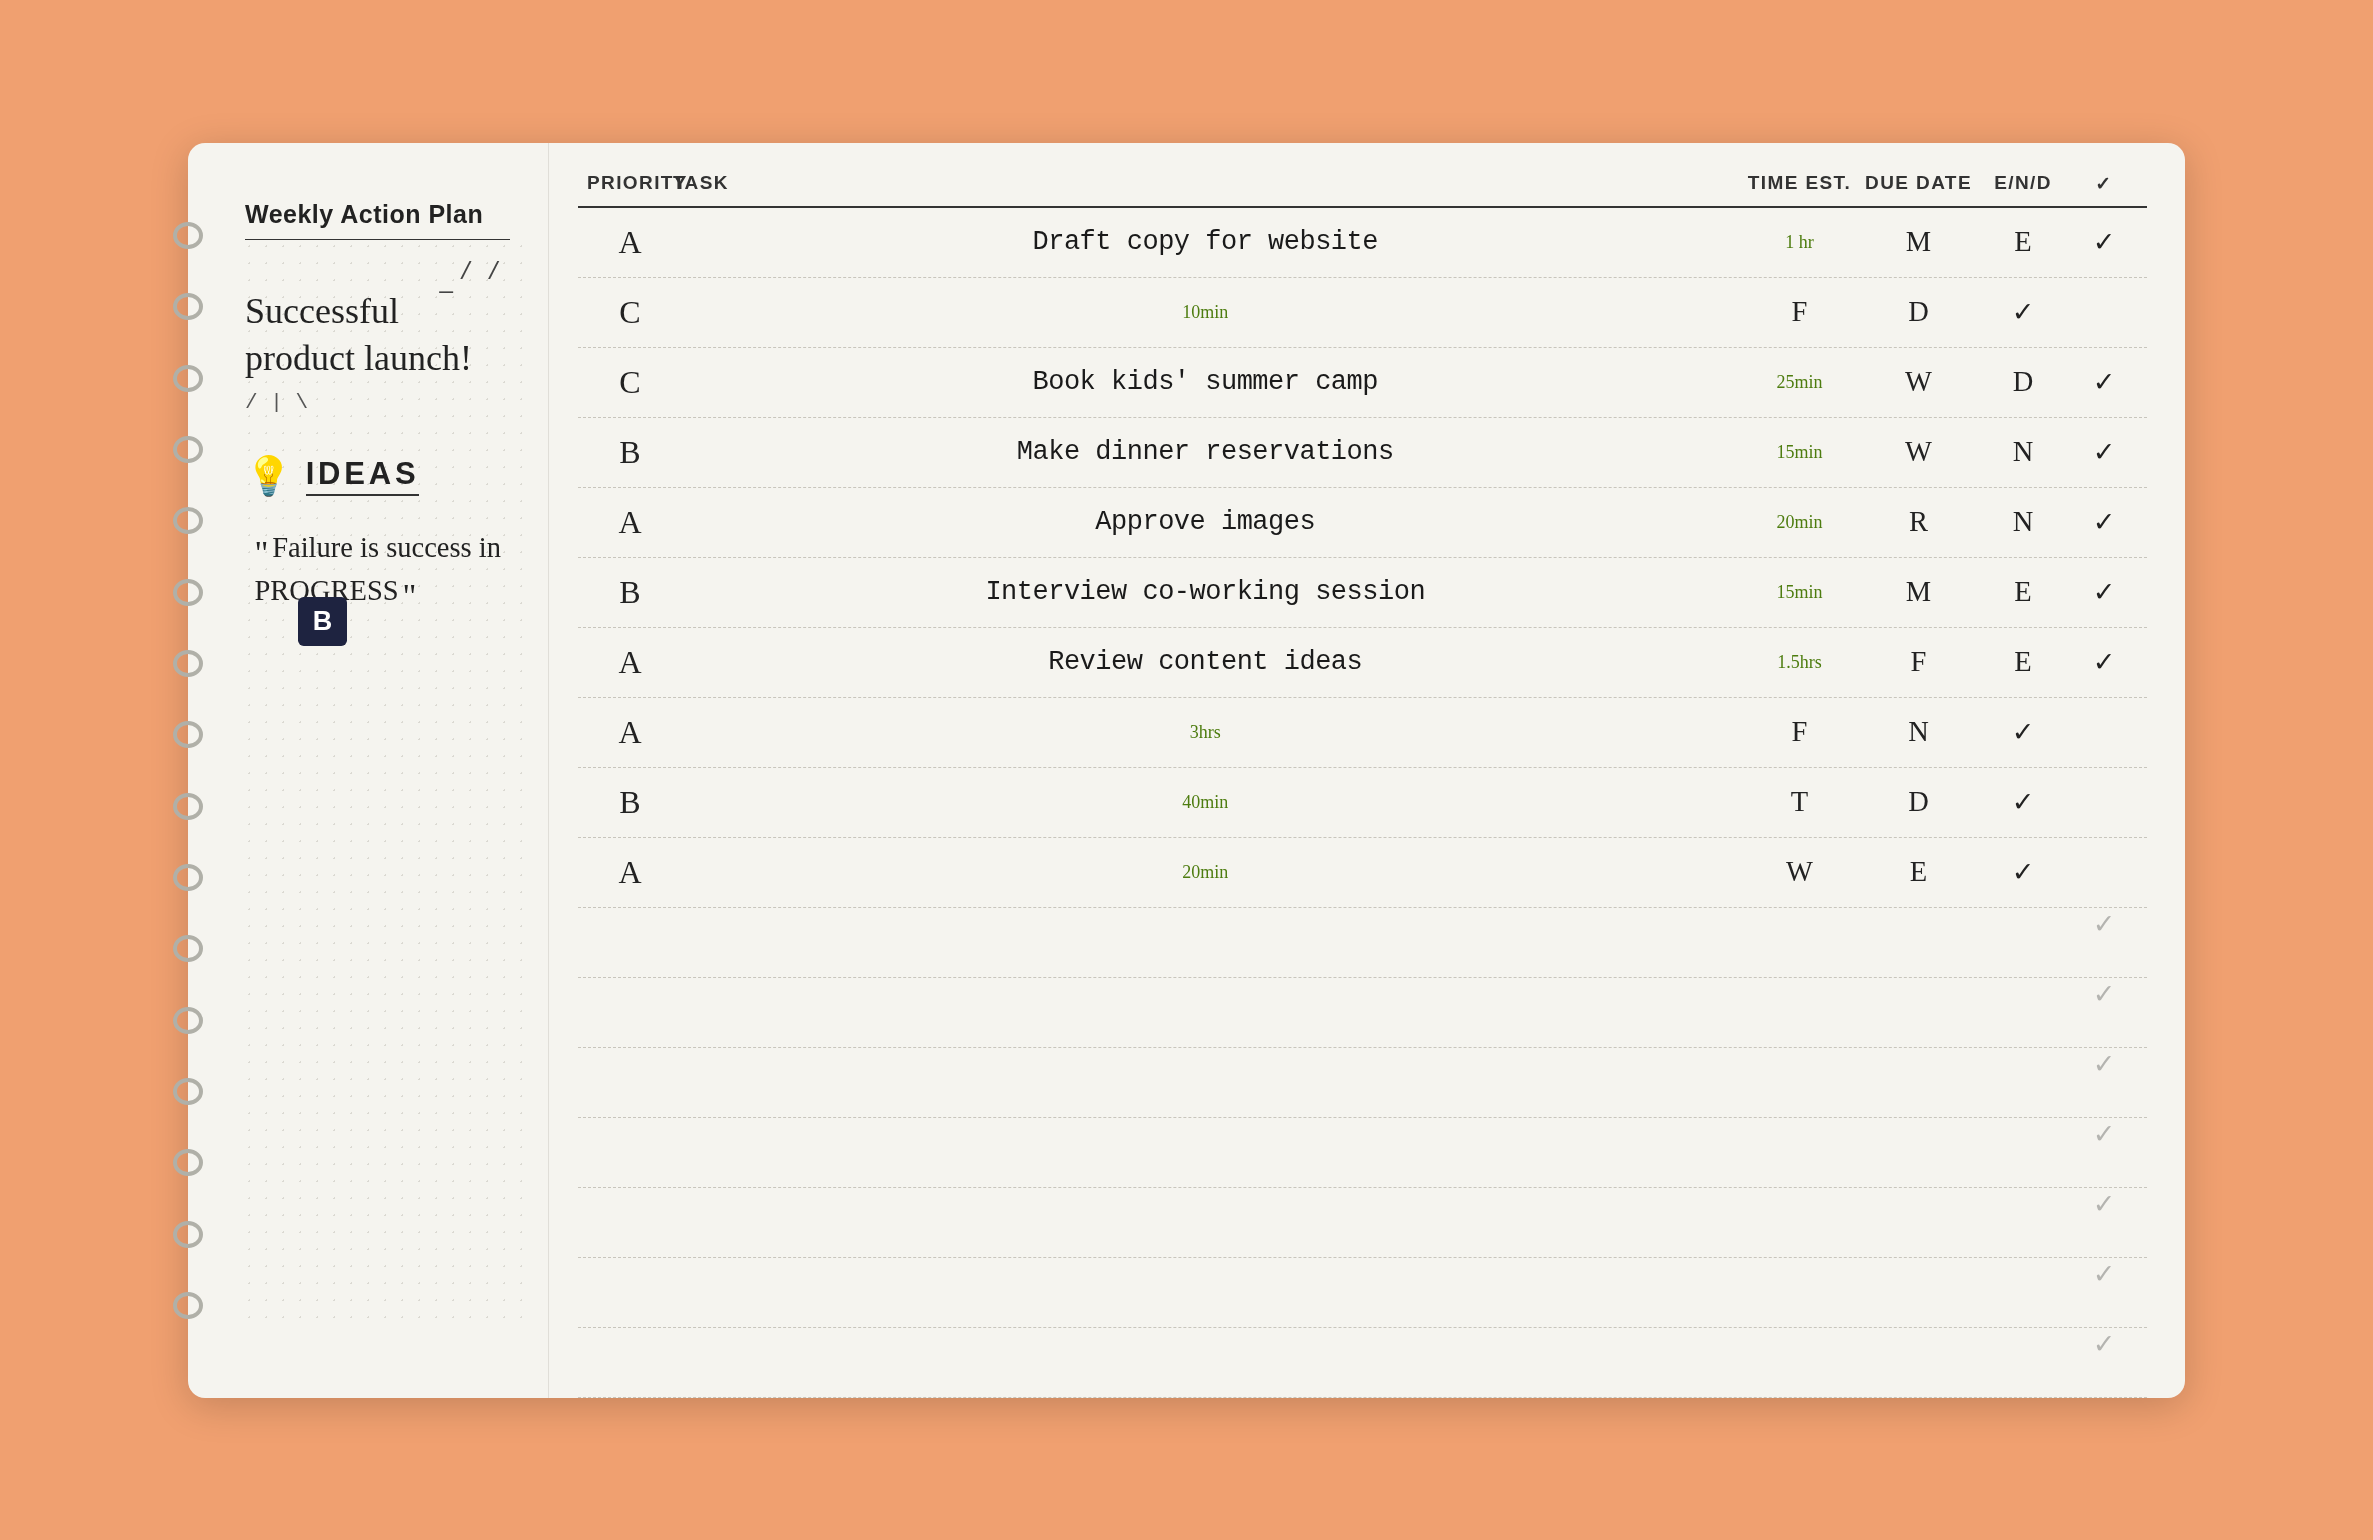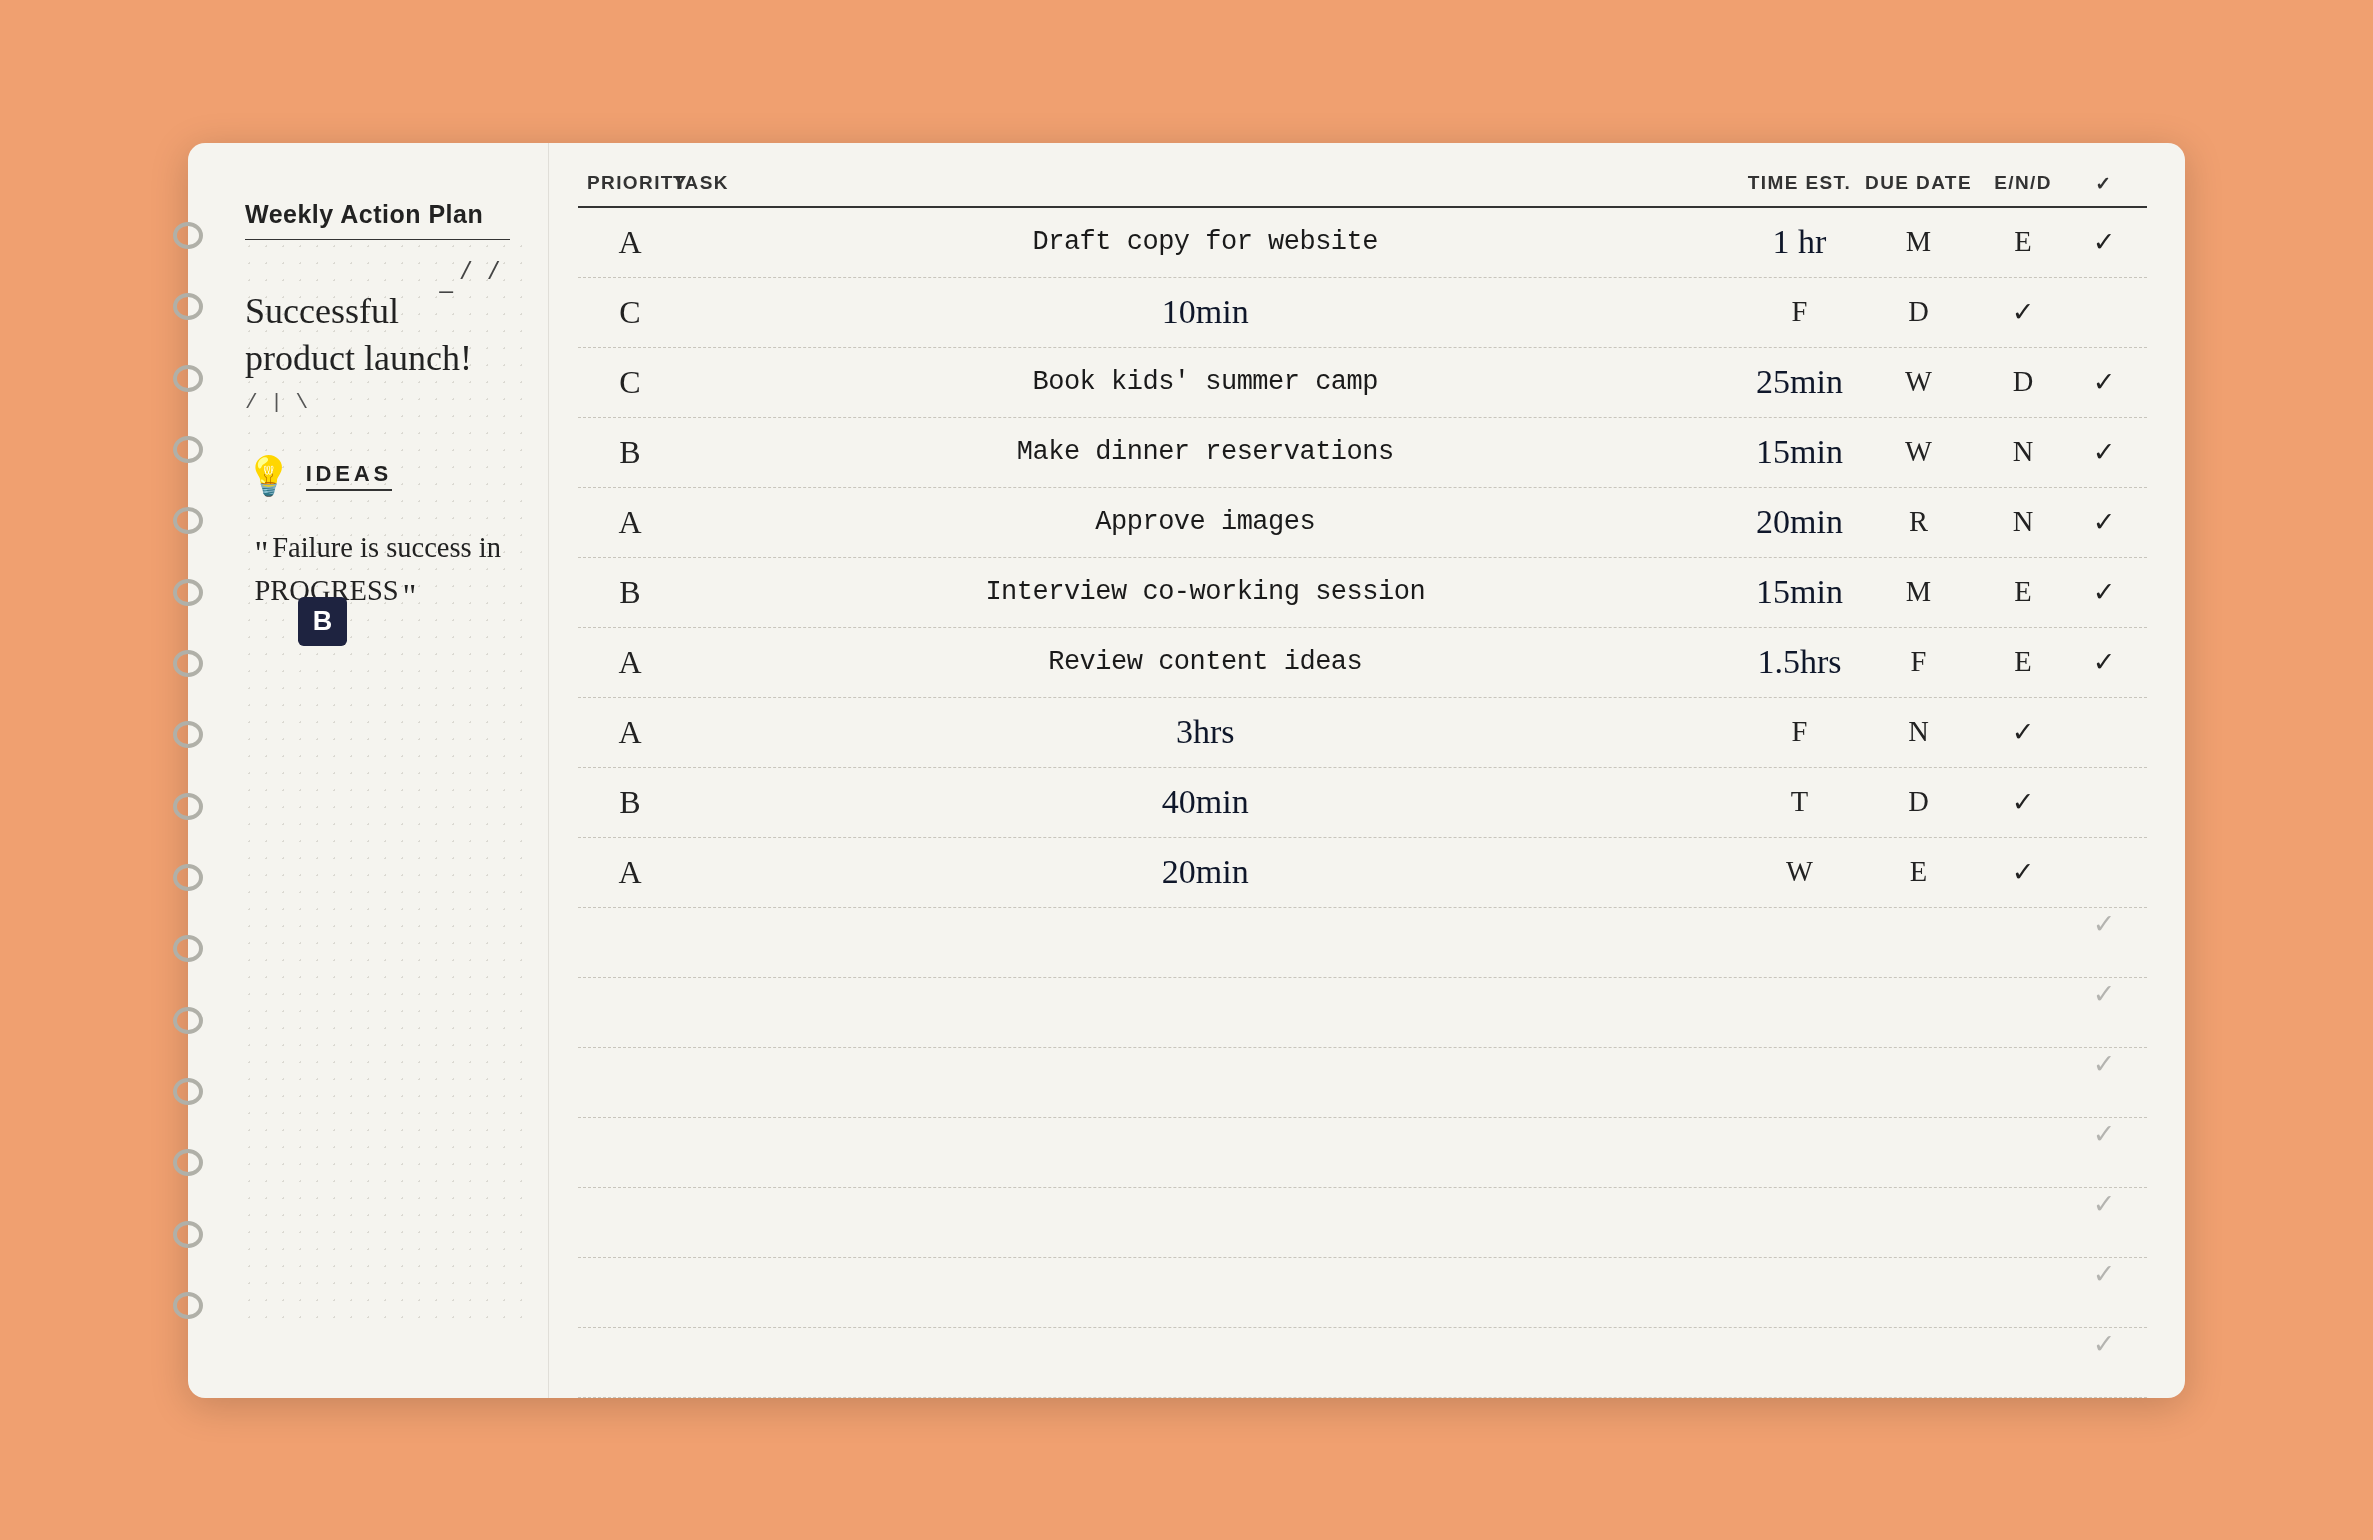--- a/index.html
+++ b/index.html
@@ -92,21 +92,21 @@
       margin-top: 19px;
     }
 
     .lightbulb-icon {
       font-size: 38px;
     }
 
     .ideas-text {
       font-family: 'Arial', sans-serif;
       font-weight: 700;
-      font-size: 22px;
+      font-size: 31px;
       letter-spacing: 3.8px;
       color: #222;
       border-bottom: 2.4px solid #333;
       padding-bottom: 1.9px;
     }
 
     .quote-text {
       font-family: 'Segoe Script', 'Brush Script MT', cursive;
       font-size: 28.5px;
       color: #222;
@@ -233,22 +233,22 @@
     .cell-task {
       font-family: 'Courier New', 'Lucida Console', monospace;
       font-size: 27px;
       color: #1A1A1A;
       letter-spacing: -0.5px;
       text-align: center;
     }
 
     .cell-time {
       font-family: 'Segoe Script', 'Brush Script MT', cursive;
-      font-size: 34px;
-      color: #0f172a;
+      font-size: 18px;
+      color: #4d7c0f;
       text-align: center;
     }
 
     .cell-due {
       font-family: 'Segoe Script', 'Brush Script MT', cursive;
       font-size: 28.5px;
       color: #222;
       text-align: center;
     }
 

